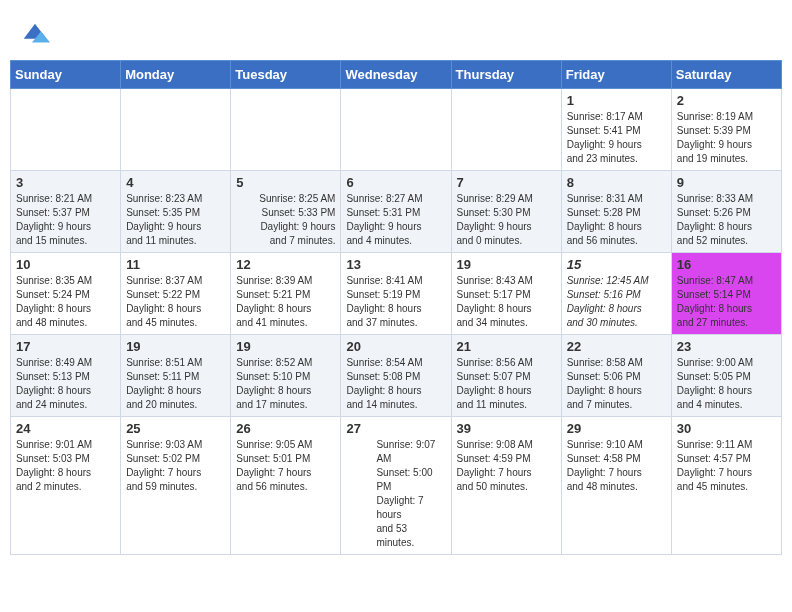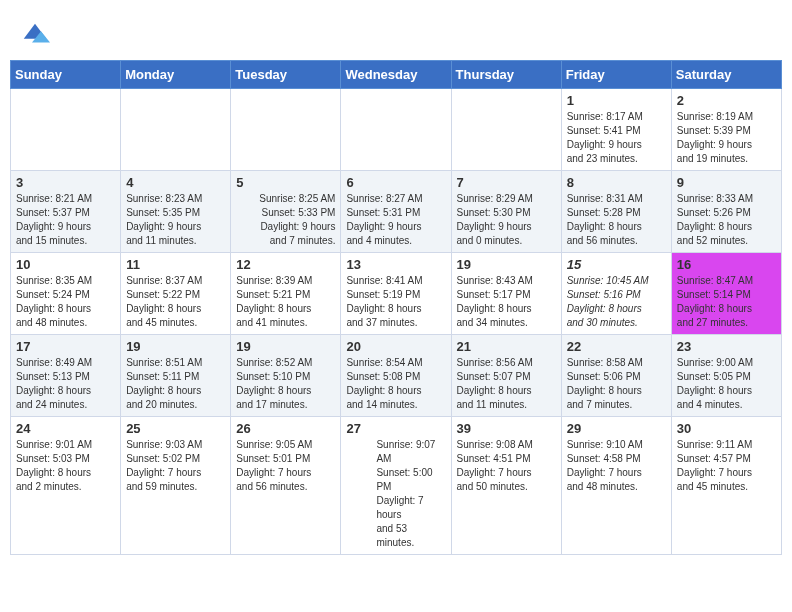--- a/index.html
+++ b/index.html
@@ -228,21 +228,21 @@
         </td>
         <td style="background: rgb(255, 255, 255);">
           <span class="day-number">19</span>
           <div class="day-info" style="white-space: pre-line;">Sunrise: 8:43 AM
 Sunset: 5:17 PM
 Daylight: 8 hours
 and 34 minutes.</div>
         </td>
         <td style="background: rgb(255, 255, 255); font-style: italic;">
           <span class="day-number">15</span>
-          <div class="day-info" style="white-space: pre-line;">Sunrise: 10:45 AM
+          <div class="day-info" style="white-space: pre-line;">Sunrise: 12:45 AM
 Sunset: 5:16 PM
 Daylight: 8 hours
 and 30 minutes.</div>
         </td>
         <td style="background: #d946ef;">
           <span class="day-number">16</span>
           <div class="day-info" style="white-space: pre-line;">Sunrise: 8:47 AM
 Sunset: 5:14 PM
 Daylight: 8 hours
 and 27 minutes.</div>
@@ -324,21 +324,21 @@
         <td style="background: rgb(255, 255, 255);">
           <span class="day-number">27</span>
           <div class="day-info" style="white-space: pre-line; margin-left: 30px;">Sunrise: 9:07 AM
 Sunset: 5:00 PM
 Daylight: 7 hours
 and 53 minutes.</div>
         </td>
         <td style="background: rgb(255, 255, 255);">
           <span class="day-number">39</span>
           <div class="day-info" style="white-space: pre-line;">Sunrise: 9:08 AM
-Sunset: 4:51 PM
+Sunset: 4:59 PM
 Daylight: 7 hours
 and 50 minutes.</div>
         </td>
         <td style="background: rgb(255, 255, 255);">
           <span class="day-number">29</span>
           <div class="day-info" style="white-space: pre-line;">Sunrise: 9:10 AM
 Sunset: 4:58 PM
 Daylight: 7 hours
 and 48 minutes.</div>
         </td>

